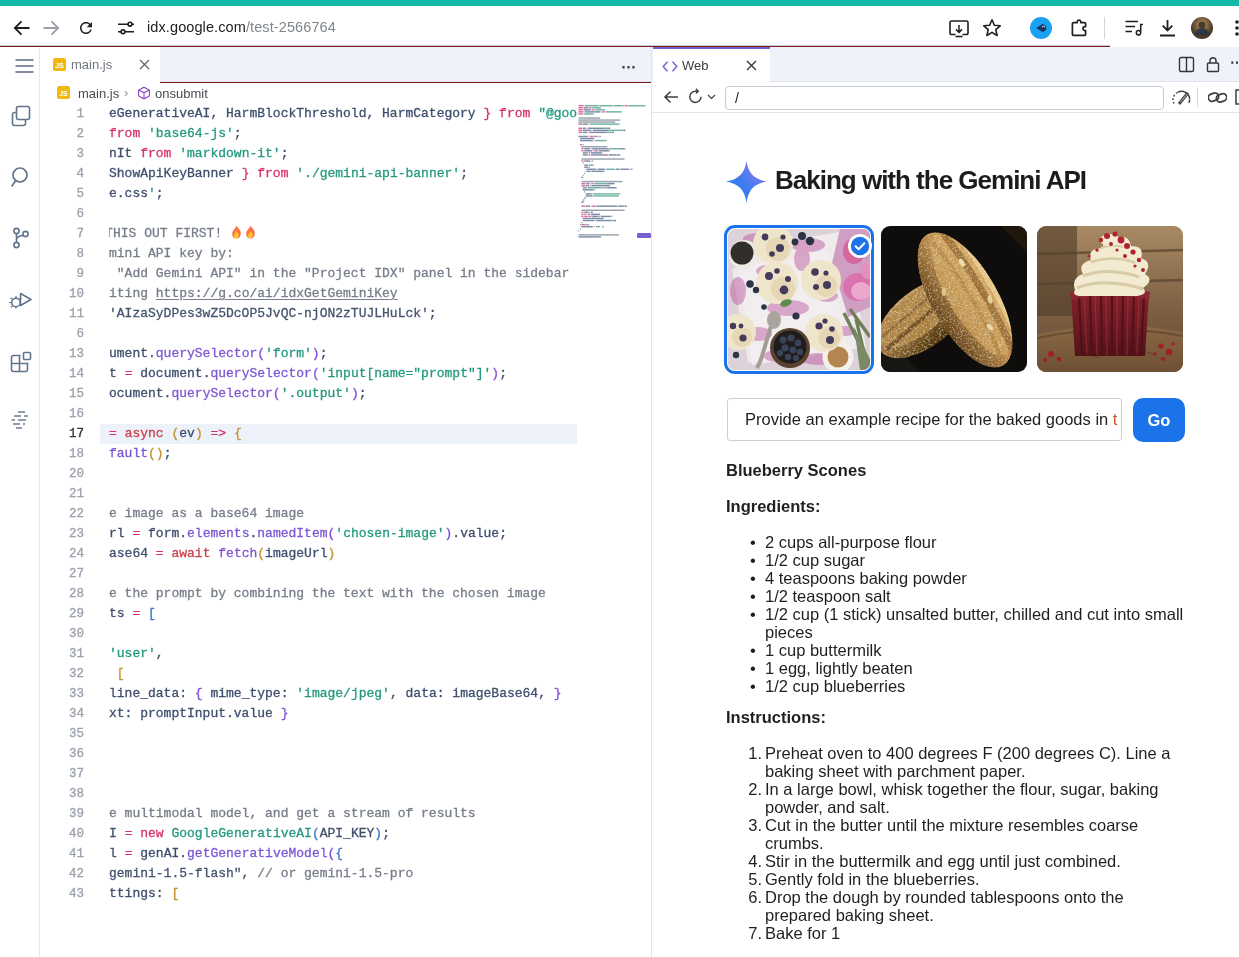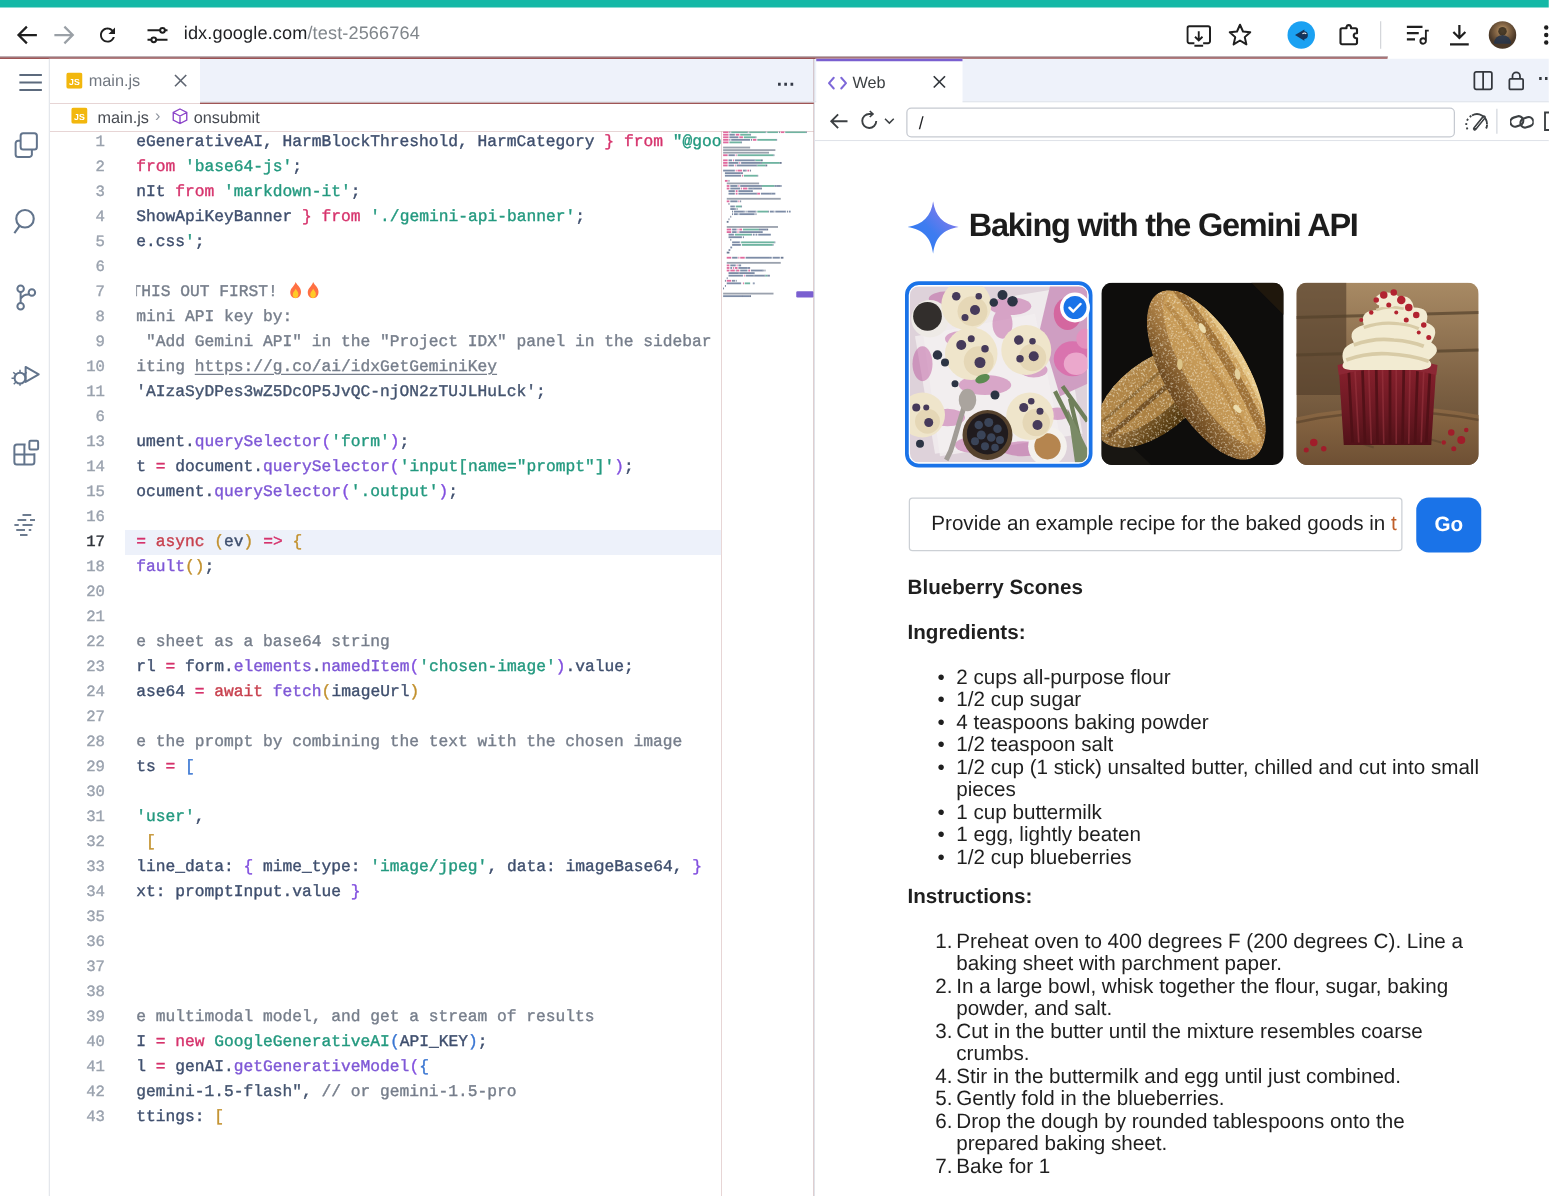--- a/index.html
+++ b/index.html
@@ -198,21 +198,21 @@
 <div class="cl"><span class="ln">11</span><span class="ct"><span class="sd">'AIzaSyDPes3wZ5DcOP5JvQC-njON2zTUJLHuLck'</span><span class="id">;</span></span></div>
 <div class="cl"><span class="ln">6</span><span class="ct"></span></div>
 <div class="cl"><span class="ln">13</span><span class="ct"><span class="id">ument.</span><span class="me">querySelector</span><span class="b2">(</span><span class="st">'form'</span><span class="b2">)</span><span class="id">;</span></span></div>
 <div class="cl"><span class="ln">14</span><span class="ct"><span class="id">t</span> <span class="kw">=</span> <span class="id">document.</span><span class="me">querySelector</span><span class="b2">(</span><span class="st">'input[name="prompt"]'</span><span class="b2">)</span><span class="id">;</span></span></div>
 <div class="cl"><span class="ln">15</span><span class="ct"><span class="id">ocument.</span><span class="me">querySelector</span><span class="b2">(</span><span class="st">'.output'</span><span class="b2">)</span><span class="id">;</span></span></div>
 <div class="cl"><span class="ln">16</span><span class="ct"></span></div>
 <div class="cl"><div class="hl"></div><span class="ln" style="color:#30343b">17</span><span class="ct"><span class="kw">=</span> <span class="rd">async</span> <span class="b1">(</span><span class="id">ev</span><span class="b1">)</span> <span class="kw">=&gt;</span> <span class="b1">{</span></span></div>
 <div class="cl"><span class="ln">18</span><span class="ct"><span class="me">fault</span><span class="b1">()</span><span class="id">;</span></span></div>
 <div class="cl"><span class="ln">20</span><span class="ct"></span></div>
 <div class="cl"><span class="ln">21</span><span class="ct"></span></div>
-<div class="cl"><span class="ln">22</span><span class="ct"><span class="cm">e sheet as a base64 string</span></span></div>
+<div class="cl"><span class="ln">22</span><span class="ct"><span class="cm">e image as a base64 image</span></span></div>
 <div class="cl"><span class="ln">23</span><span class="ct"><span class="id">rl</span> <span class="kw">=</span> <span class="id">form.</span><span class="me">elements</span><span class="id">.</span><span class="me">namedItem</span><span class="b2">(</span><span class="st">'chosen-image'</span><span class="b2">)</span><span class="id">.value;</span></span></div>
 <div class="cl"><span class="ln">24</span><span class="ct"><span class="id">ase64</span> <span class="kw">=</span> <span class="rd">await</span> <span class="me">fetch</span><span class="b1">(</span><span class="id">imageUrl</span><span class="b1">)</span></span></div>
 <div class="cl"><span class="ln">27</span><span class="ct"></span></div>
 <div class="cl"><span class="ln">28</span><span class="ct"><span class="cm">e the prompt by combining the text with the chosen image</span></span></div>
 <div class="cl"><span class="ln">29</span><span class="ct"><span class="id">ts</span> <span class="kw">=</span> <span class="b3">[</span></span></div>
 <div class="cl"><span class="ln">30</span><span class="ct"></span></div>
 <div class="cl"><span class="ln">31</span><span class="ct"><span class="st">'user'</span><span class="id">,</span></span></div>
 <div class="cl"><span class="ln">32</span><span class="ct"> <span class="b1">[</span></span></div>
 <div class="cl"><span class="ln">33</span><span class="ct"><span class="id">line_data:</span> <span class="b2">{</span> <span class="id">mime_type:</span> <span class="gn">'image/jpeg'</span><span class="id">,</span> <span class="id">data: imageBase64,</span> <span class="b2">}</span></span></div>
 <div class="cl"><span class="ln">34</span><span class="ct"><span class="id">xt: promptInput.value</span> <span class="b2">}</span></span></div>

